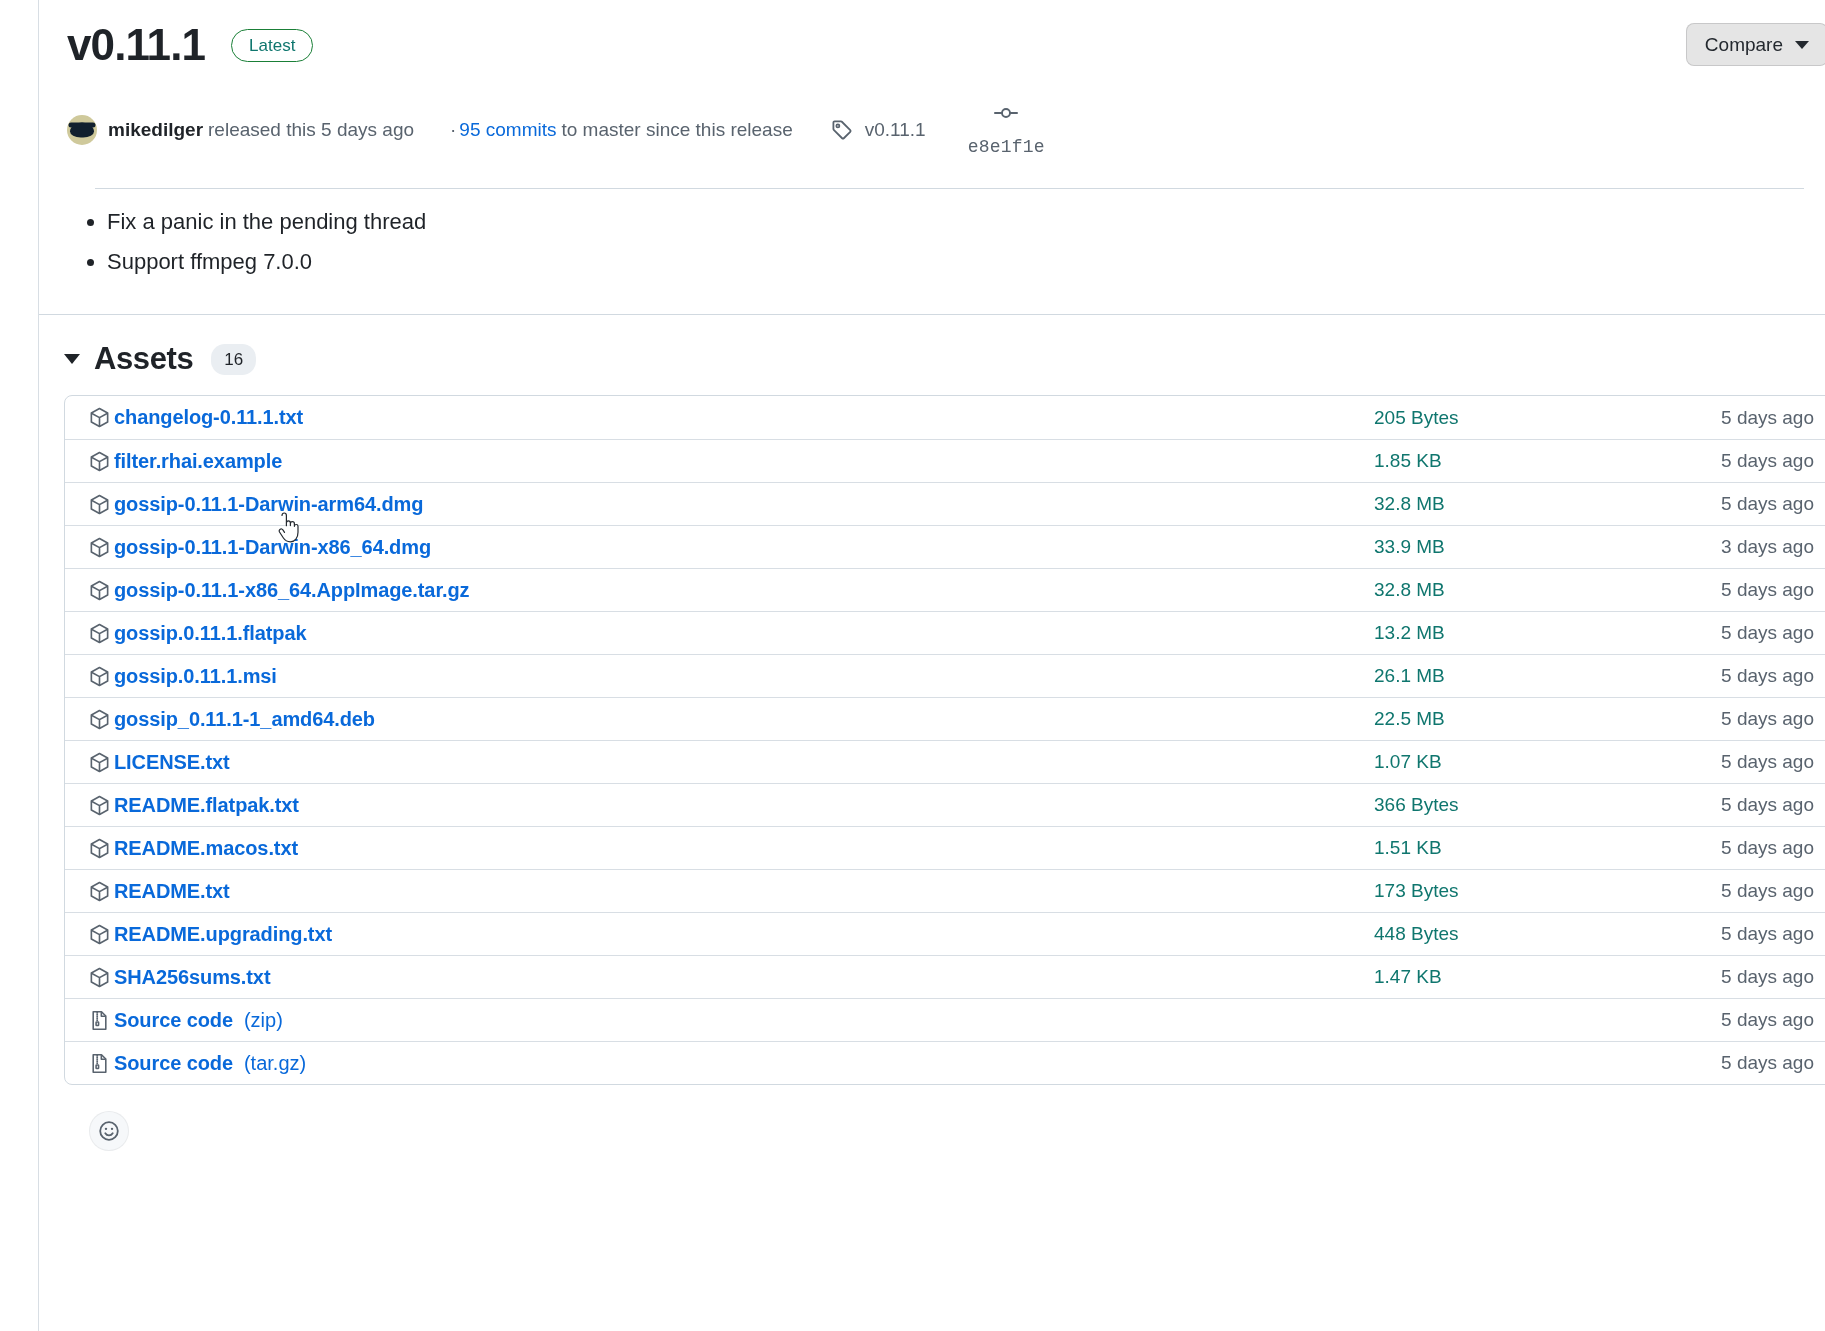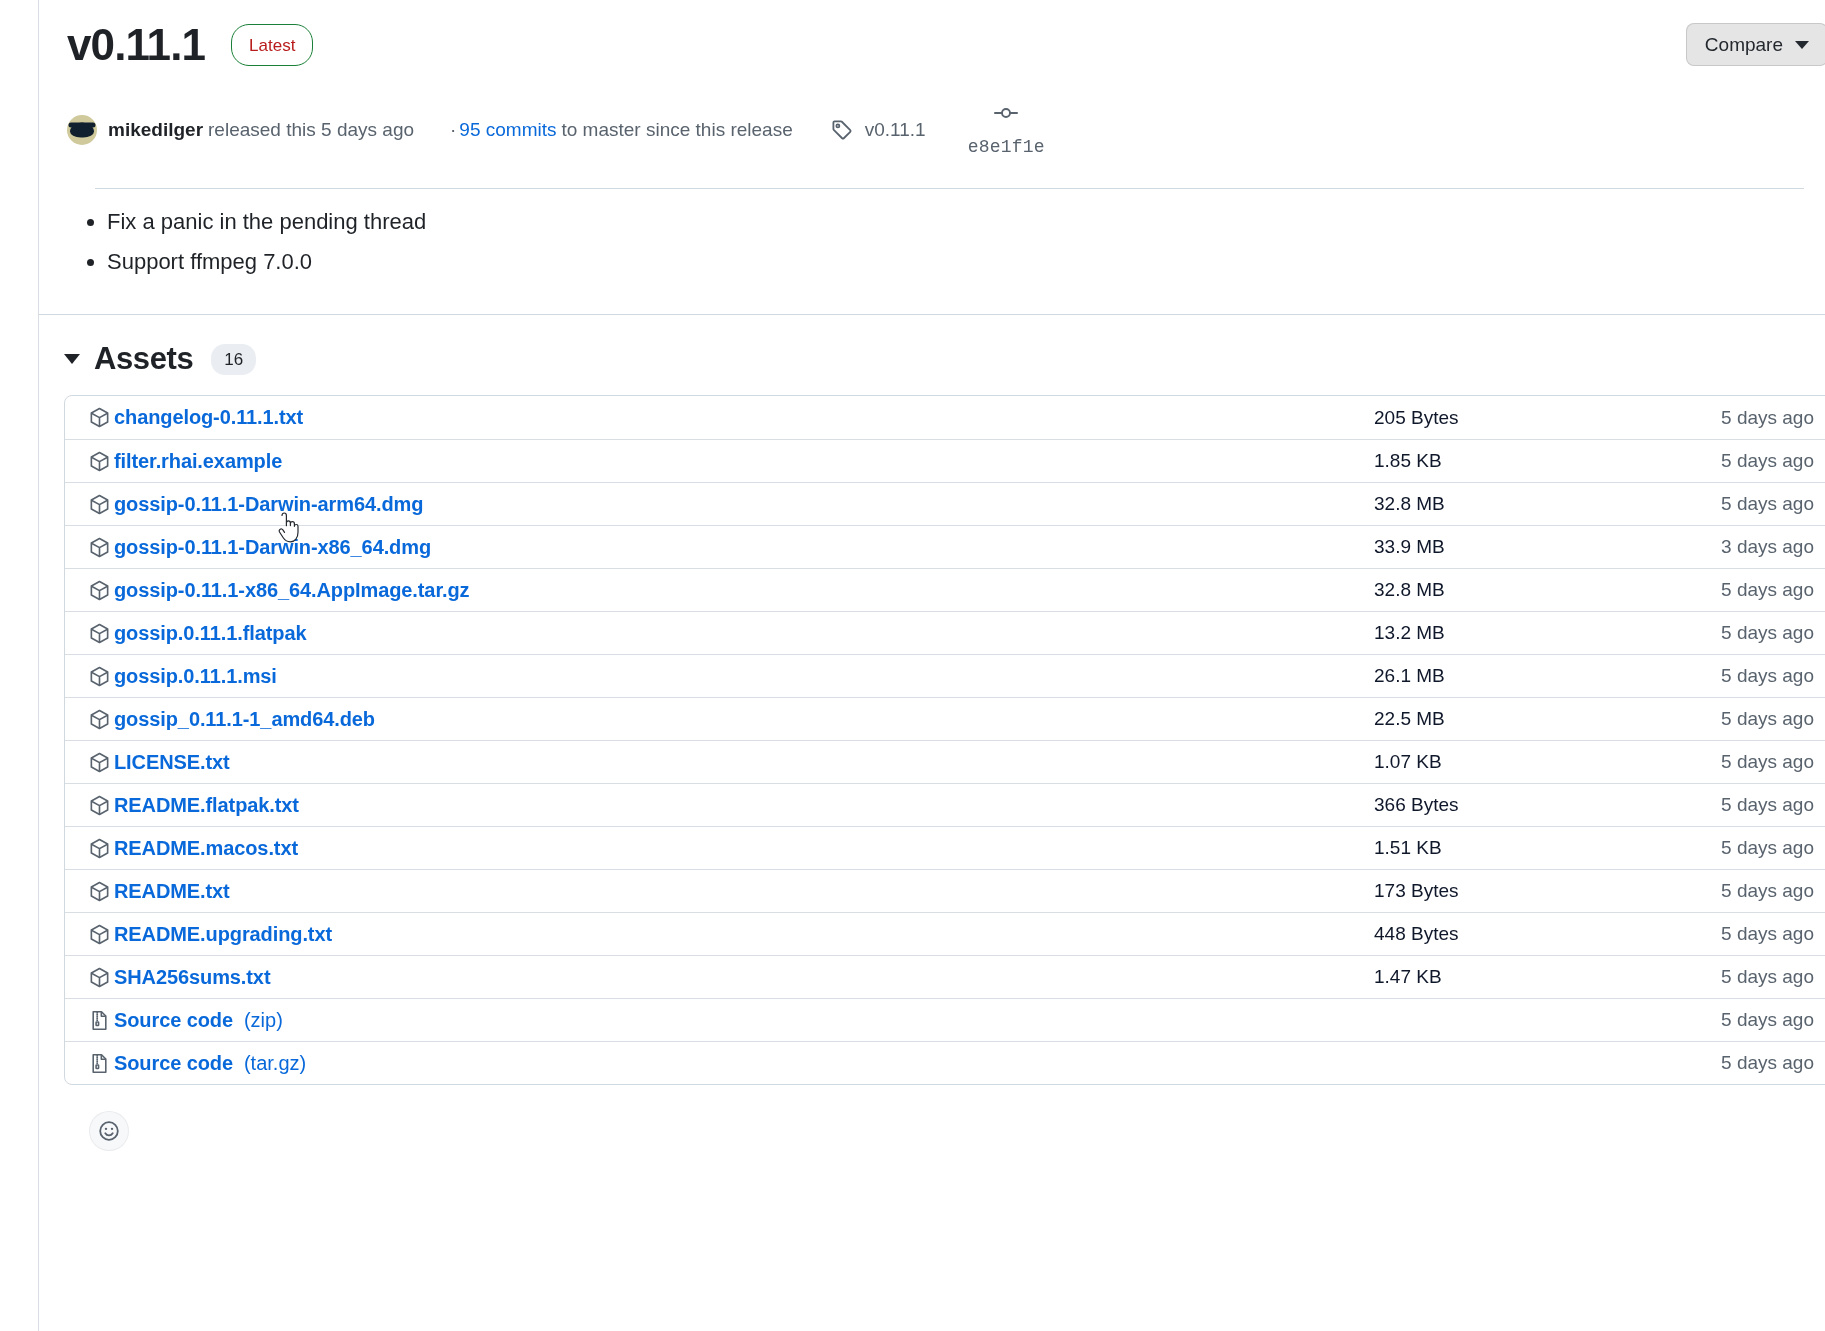--- a/index.html
+++ b/index.html
@@ -44,25 +44,25 @@
     line-height: 1.05;
     font-weight: 700;
     letter-spacing: -0.9px;
     color: #1f2328;
     margin: 0;
   }
   .latest-badge {
     display: inline-flex;
     align-items: center;
     justify-content: center;
-    height: 42px;
+    height: 33px;
     padding: 0 17px;
     border: 1px solid #1a7f37;
     border-radius: 18px;
-    color: #b91c1c;
+    color: #0f766e;
     font-size: 17px;
     line-height: 1;
     font-weight: 400;
     box-sizing: border-box;
   }
 
   .compare-button {
     position: absolute;
     top: 23px;
     right: 34px;
@@ -249,21 +249,21 @@
   }
   .asset-suffix {
     color: #0969da;
     font-weight: 400;
     font-size: 20px;
     margin-left: 7px;
   }
   .asset-size {
     flex: 0 0 250px;
     text-align: left;
-    color: #0f172a;
+    color: #0f766e;
     font-size: 19px;
   }
   .asset-date {
     flex: 0 0 190px;
     text-align: right;
     color: #59636e;
     font-size: 19px;
   }
 
   

